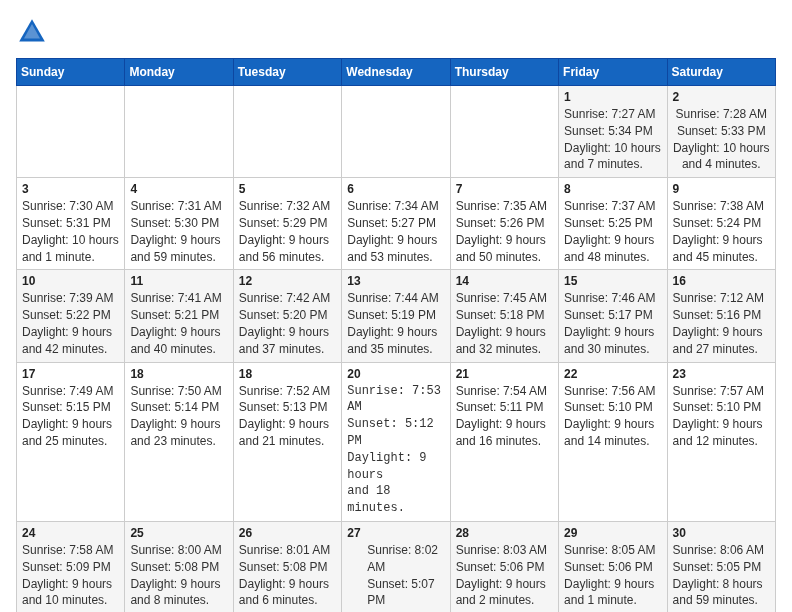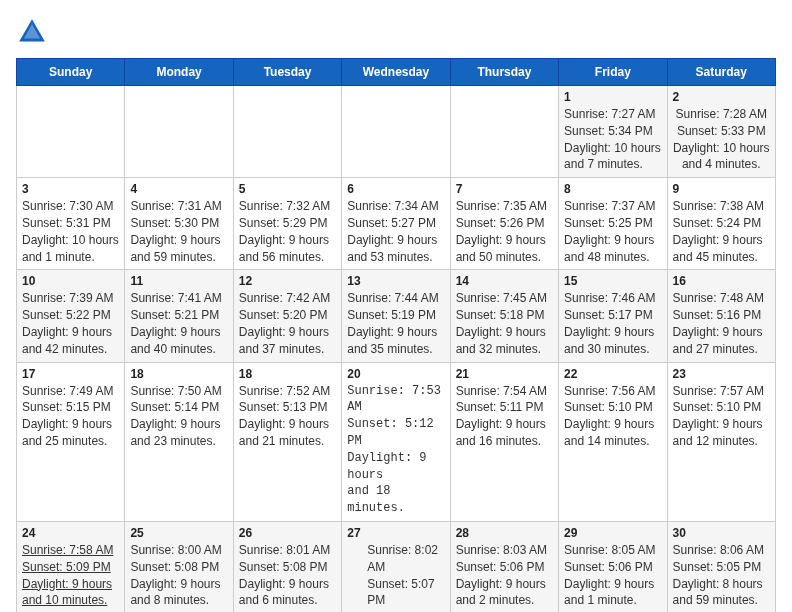--- a/index.html
+++ b/index.html
@@ -48,21 +48,21 @@
       width: 100%;
       border-collapse: collapse;
       table-layout: fixed;
     }
     thead th {
       background-color: #1565c0;
       color: #fff;
       font-size: 12px;
       font-weight: bold;
       padding: 6px 4px;
-      text-align: center;
+      text-align: left;
       border: 1px solid #0d47a1;
       margin-top: 47px;
     }
     tbody tr {
       vertical-align: top;
     }
     tbody td {
       border: 1px solid #ccc;
       padding: 4px 5px;
       font-size: 10.5px;
@@ -230,21 +230,21 @@
         </td>
         <td>
           <div class="day-number">15</div>
           <div class="day-info" style="white-space: pre-line;">Sunrise: 7:46 AM
 Sunset: 5:17 PM
 Daylight: 9 hours
 and 30 minutes.</div>
         </td>
         <td>
           <div class="day-number">16</div>
-          <div class="day-info" style="white-space: pre-line;">Sunrise: 7:48 AM
+          <div class="day-info" style="white-space: pre-line;">Sunrise: 7:12 AM
 Sunset: 5:16 PM
 Daylight: 9 hours
 and 27 minutes.</div>
         </td>
       </tr>
       <tr>
         <td>
           <div class="day-number">17</div>
           <div class="day-info" style="white-space: pre-line;">Sunrise: 7:49 AM
 Sunset: 5:15 PM
@@ -290,21 +290,21 @@
           <div class="day-number">23</div>
           <div class="day-info" style="white-space: pre-line;">Sunrise: 7:57 AM
 Sunset: 5:10 PM
 Daylight: 9 hours
 and 12 minutes.</div>
         </td>
       </tr>
       <tr>
         <td>
           <div class="day-number">24</div>
-          <div class="day-info" style="white-space: pre-line; text-decoration: underline;">Sunrise: 7:58 AM
+          <div class="day-info" style="white-space: pre-line;">Sunrise: 7:58 AM
 Sunset: 5:09 PM
 Daylight: 9 hours
 and 10 minutes.</div>
         </td>
         <td>
           <div class="day-number">25</div>
           <div class="day-info" style="white-space: pre-line;">Sunrise: 8:00 AM
 Sunset: 5:08 PM
 Daylight: 9 hours
 and 8 minutes.</div>

